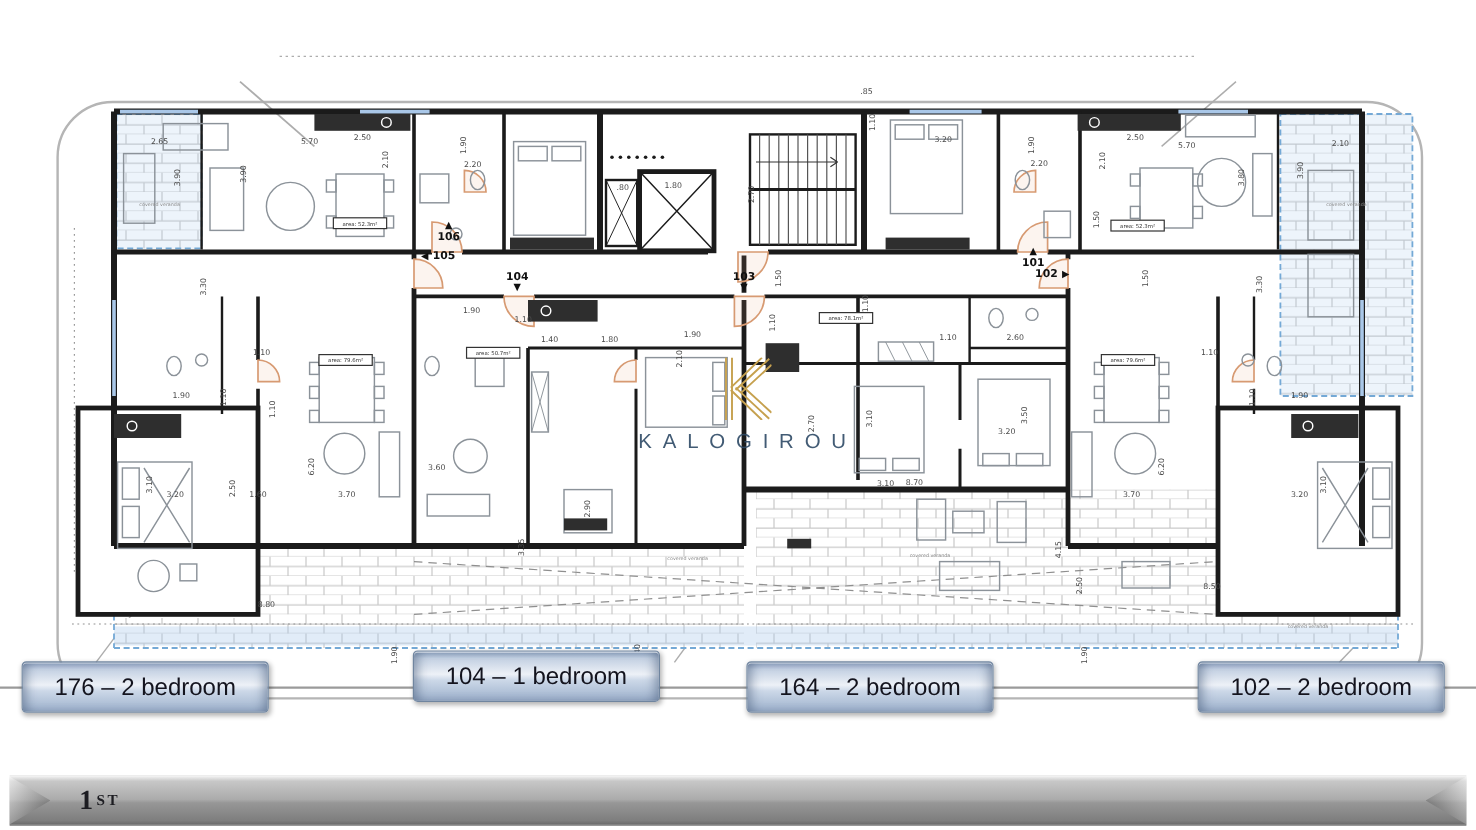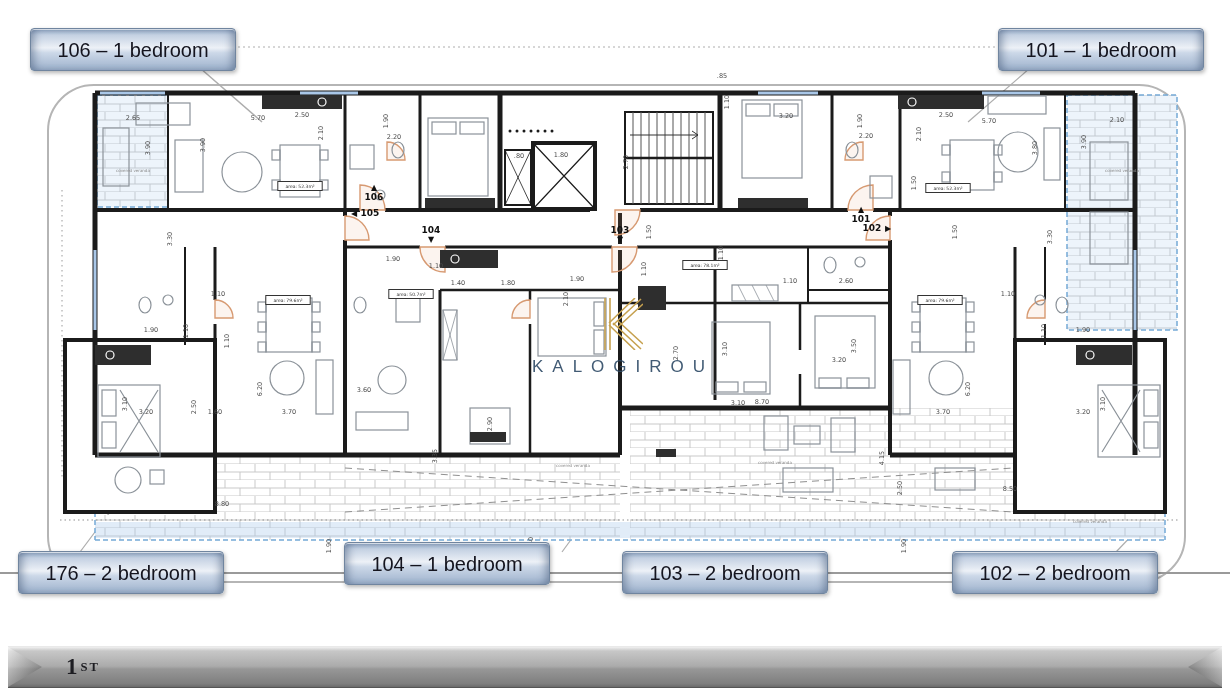--- a/index.html
+++ b/index.html
@@ -18,21 +18,21 @@
   .callout{position:absolute;width:204px;height:41px;display:flex;align-items:center;justify-content:center;
     font:20px/1 "Liberation Sans",sans-serif;color:#14141e;
     background:linear-gradient(180deg,#8ea3c0 0%,#c3d0e2 14%,#edf1f7 46%,#ccd8e8 58%,#9db1cc 100%);
     border:1px solid #70859f;border-radius:4px;
     box-shadow:inset 0 1px 0 rgba(255,255,255,.65),
                inset 7px 0 9px -4px rgba(80,100,130,.6),
                inset -7px 0 9px -4px rgba(80,100,130,.6),
                1px 2px 4px rgba(0,0,0,.3);}
   #c106{left:30px;top:28px;} #c101{left:998px;top:28px;}
   #c105{left:18px;top:551px;} #c104{left:344px;top:542px;}
-  #c103{left:622px;top:551px;} #c102{left:952px;top:551px;}
+  #c103{left:622px;top:551px;} #c102{left:998px;top:551px;}
 
   
   .watermark{position:absolute;left:506px;top:298px;width:225px;text-align:center;pointer-events:none;}
   .watermark .wm-name{display:block;margin-top:3px;font:17px "Liberation Sans",sans-serif;
     letter-spacing:9px;padding-left:9px;color:#2e4a66;opacity:.9;}
 
   
   .banner{position:absolute;left:8px;top:646px;width:1214px;height:42px;box-sizing:border-box;
     display:flex;align-items:center;padding-left:58px;
     background:linear-gradient(180deg,#f0f0f0 0%,#c7c7c7 10%,#ababab 48%,#979797 55%,#7e7e7e 92%,#6b6b6b 100%);
@@ -380,25 +380,23 @@
         <rect x="917.8" y="295.5" width="44.400000000000006" height="9" fill="#fff" stroke="#333" stroke-width="1"></rect>
         <text class="area-label" x="940" y="302">area: 79.6m²</text>
         <text class="tiny-label" x="133" y="172">covered veranda</text>
         <text class="tiny-label" x="1122" y="172">covered veranda</text>
         <text class="tiny-label" x="573" y="467">covered veranda</text>
         <text class="tiny-label" x="775" y="464">covered veranda</text>
         <text class="tiny-label" x="1090" y="523">covered veranda</text>
       </g>
   </svg>
 
-  <div class="callout" id="c106">106 – 1 bedroom</div>
-  <div class="callout" id="c101">101 – 1 bedroom</div>
   <div class="callout" id="c105">176 – 2 bedroom</div>
   <div class="callout" id="c104">104 – 1 bedroom</div>
-  <div class="callout" id="c103">103 – 2 bedroom</div>
+  <div class="callout" id="c103">164 – 2 bedroom</div>
   <div class="callout" id="c102">102 – 2 bedroom</div>
 
   <div class="watermark">
     <svg width="48" height="52" viewBox="0 0 48 52">
       <g stroke="#c6a14f" stroke-width="1.6" fill="none">
         <path d="M10,0 V52 M15,0 V52"></path>
         <path d="M18,27 L46,1 M23,29 L48,6 M14,25 L40,0"></path>
         <path d="M18,25 L46,51 M23,23 L48,46 M14,27 L40,52"></path>
       </g>
     </svg>

